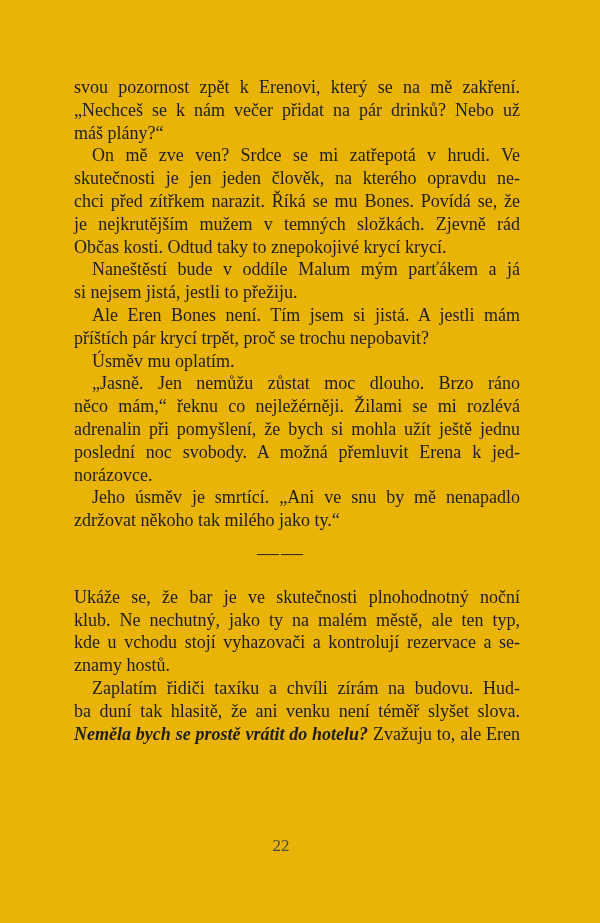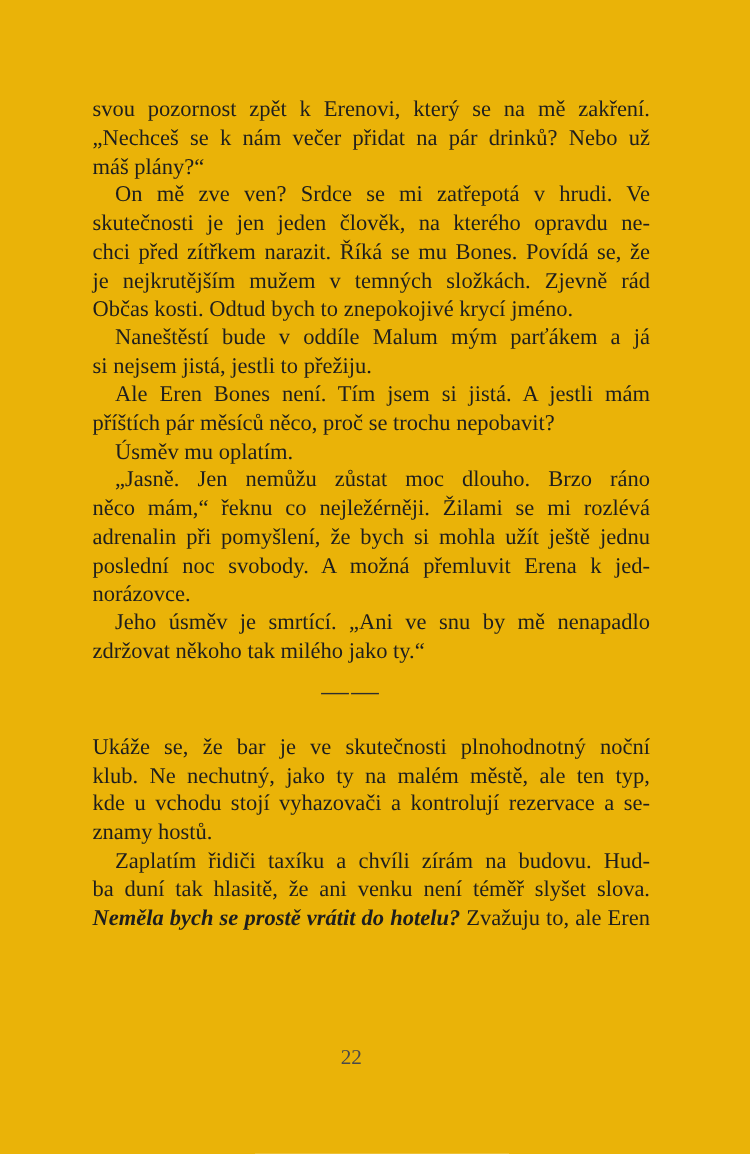--- a/index.html
+++ b/index.html
@@ -57,29 +57,29 @@
       <div class="paragraph">
         <div class="line justify"><span>svou pozornost zpět k Erenovi, který se na mě zakření.</span></div>
         <div class="line justify"><span>„Nechceš se k nám večer přidat na pár drinků? Nebo už</span></div>
         <div class="line"><span>máš plány?“</span></div>
       </div>
       <div class="paragraph">
         <div class="line indent justify"><span>On mě zve ven? Srdce se mi zatřepotá v hrudi. Ve</span></div>
         <div class="line justify"><span>skutečnosti je jen jeden člověk, na kterého opravdu ne-</span></div>
         <div class="line justify"><span>chci před zítřkem narazit. Říká se mu Bones. Povídá se, že</span></div>
         <div class="line justify"><span>je nejkrutějším mužem v temných složkách. Zjevně rád</span></div>
-        <div class="line"><span>Občas kosti. Odtud bych to znepokojivé krycí jméno.</span></div>
+        <div class="line"><span>Občas kosti. Odtud taky to znepokojivé krycí krycí.</span></div>
       </div>
       <div class="paragraph">
         <div class="line indent justify"><span>Naneštěstí bude v oddíle Malum mým parťákem a já</span></div>
         <div class="line"><span>si nejsem jistá, jestli to přežiju.</span></div>
       </div>
       <div class="paragraph">
         <div class="line indent justify"><span>Ale Eren Bones není. Tím jsem si jistá. A jestli mám</span></div>
-        <div class="line"><span>příštích pár měsíců něco, proč se trochu nepobavit?</span></div>
+        <div class="line"><span>příštích pár krycí trpět, proč se trochu nepobavit?</span></div>
       </div>
       <div class="paragraph">
         <div class="line indent"><span>Úsměv mu oplatím.</span></div>
       </div>
       <div class="paragraph">
         <div class="line indent justify"><span>„Jasně. Jen nemůžu zůstat moc dlouho. Brzo ráno</span></div>
         <div class="line justify"><span>něco mám,“ řeknu co nejležérněji. Žilami se mi rozlévá</span></div>
         <div class="line justify"><span>adrenalin při pomyšlení, že bych si mohla užít ještě jednu</span></div>
         <div class="line justify"><span>poslední noc svobody. A možná přemluvit Erena k jed-</span></div>
         <div class="line"><span>norázovce.</span></div>

